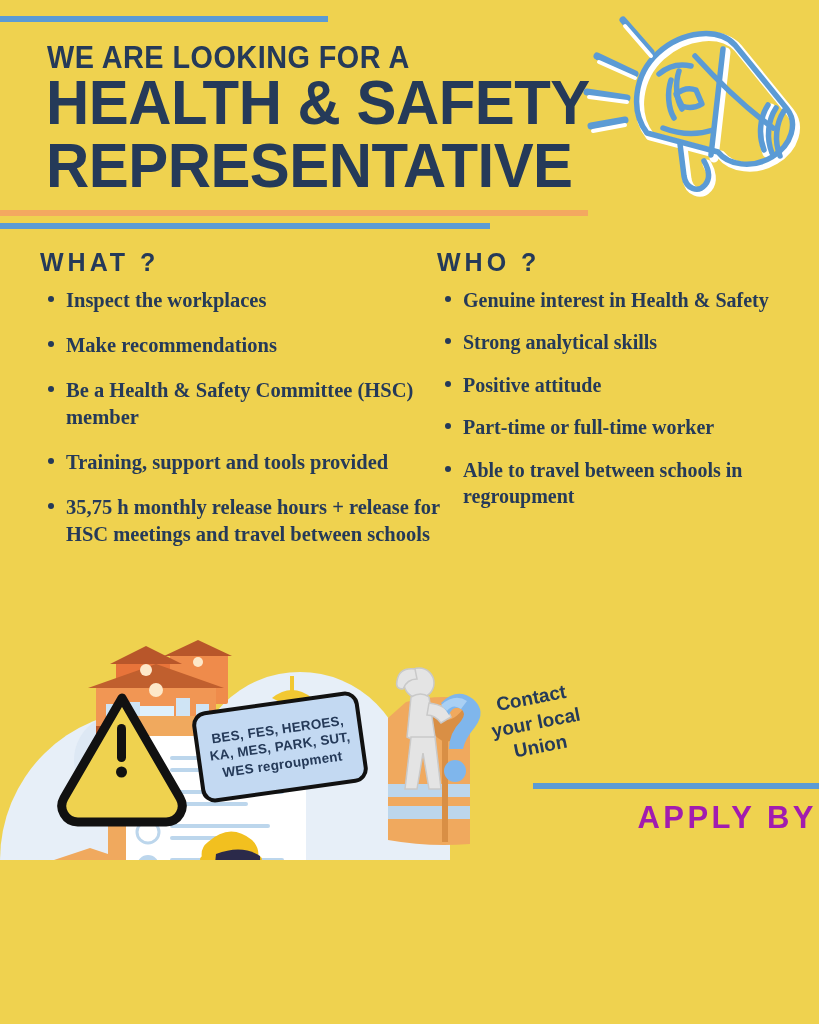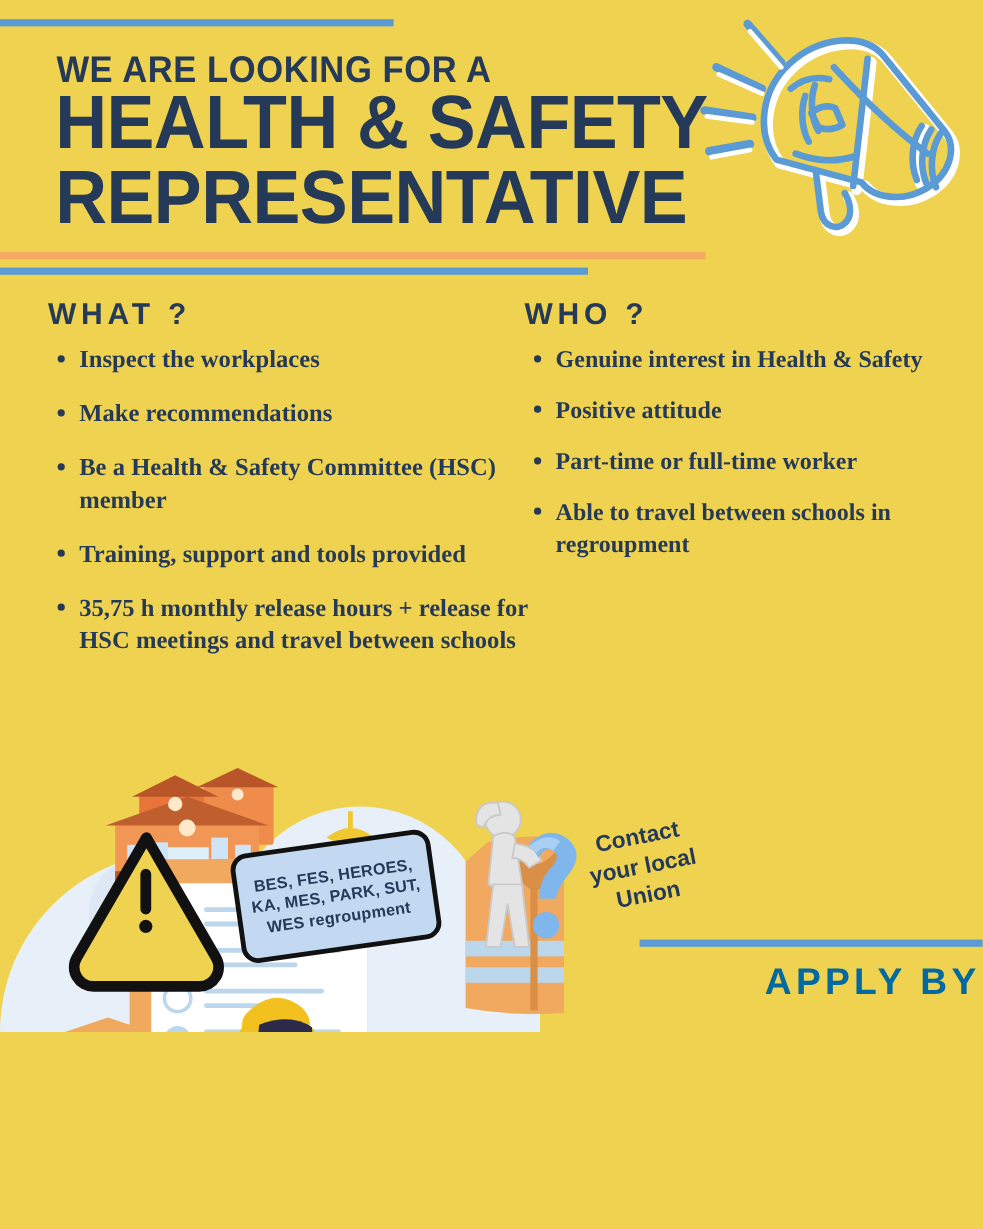--- a/index.html
+++ b/index.html
@@ -79,21 +79,21 @@
     transform:rotate(-11deg);
     font-size:19px;font-weight:700;color:#253a59;line-height:1.3;
     text-align:center;
   }
 
   
   .apply{
     position:absolute;right:22px;top:800px;text-align:right;
   }
   .apply-lab{
-    font-size:31px;font-weight:700;color:#0369a1;letter-spacing:3.5px;
+    font-size:31px;font-weight:700;color:#a21caf;letter-spacing:3.5px;
     display:block;
   }
   .apply-date{
     font-size:29px;font-weight:400;color:#253a59;letter-spacing:2.2px;
     display:block;margin-top:2px;white-space:nowrap;
   }
   .apply-date sup{font-size:.6em;letter-spacing:1px;}
 
   
   .logobar{
@@ -163,20 +163,21 @@
       <li>Be a Health &amp; Safety Committee (HSC) member</li>
       <li>Training, support and tools provided</li>
       <li>35,75 h monthly release hours + release for HSC meetings and travel between schools</li>
     </ul>
   </div>
 
   <div class="col-who">
     <div class="col-head">WHO ?</div>
     <ul class="bullets">
       <li>Genuine interest in Health &amp; Safety</li>
+      <li>Strong analytical skills</li>
       <li>Positive attitude</li>
       <li>Part-time or full-time worker</li>
       <li>Able to travel between schools in regroupment</li>
     </ul>
   </div>
 
   <svg class="illus" viewBox="0 0 470 384">
 
     <circle cx="150" cy="220" r="150" fill="#e7eff8"></circle>
     <circle cx="300" cy="140" r="108" fill="#e7eff8"></circle>

